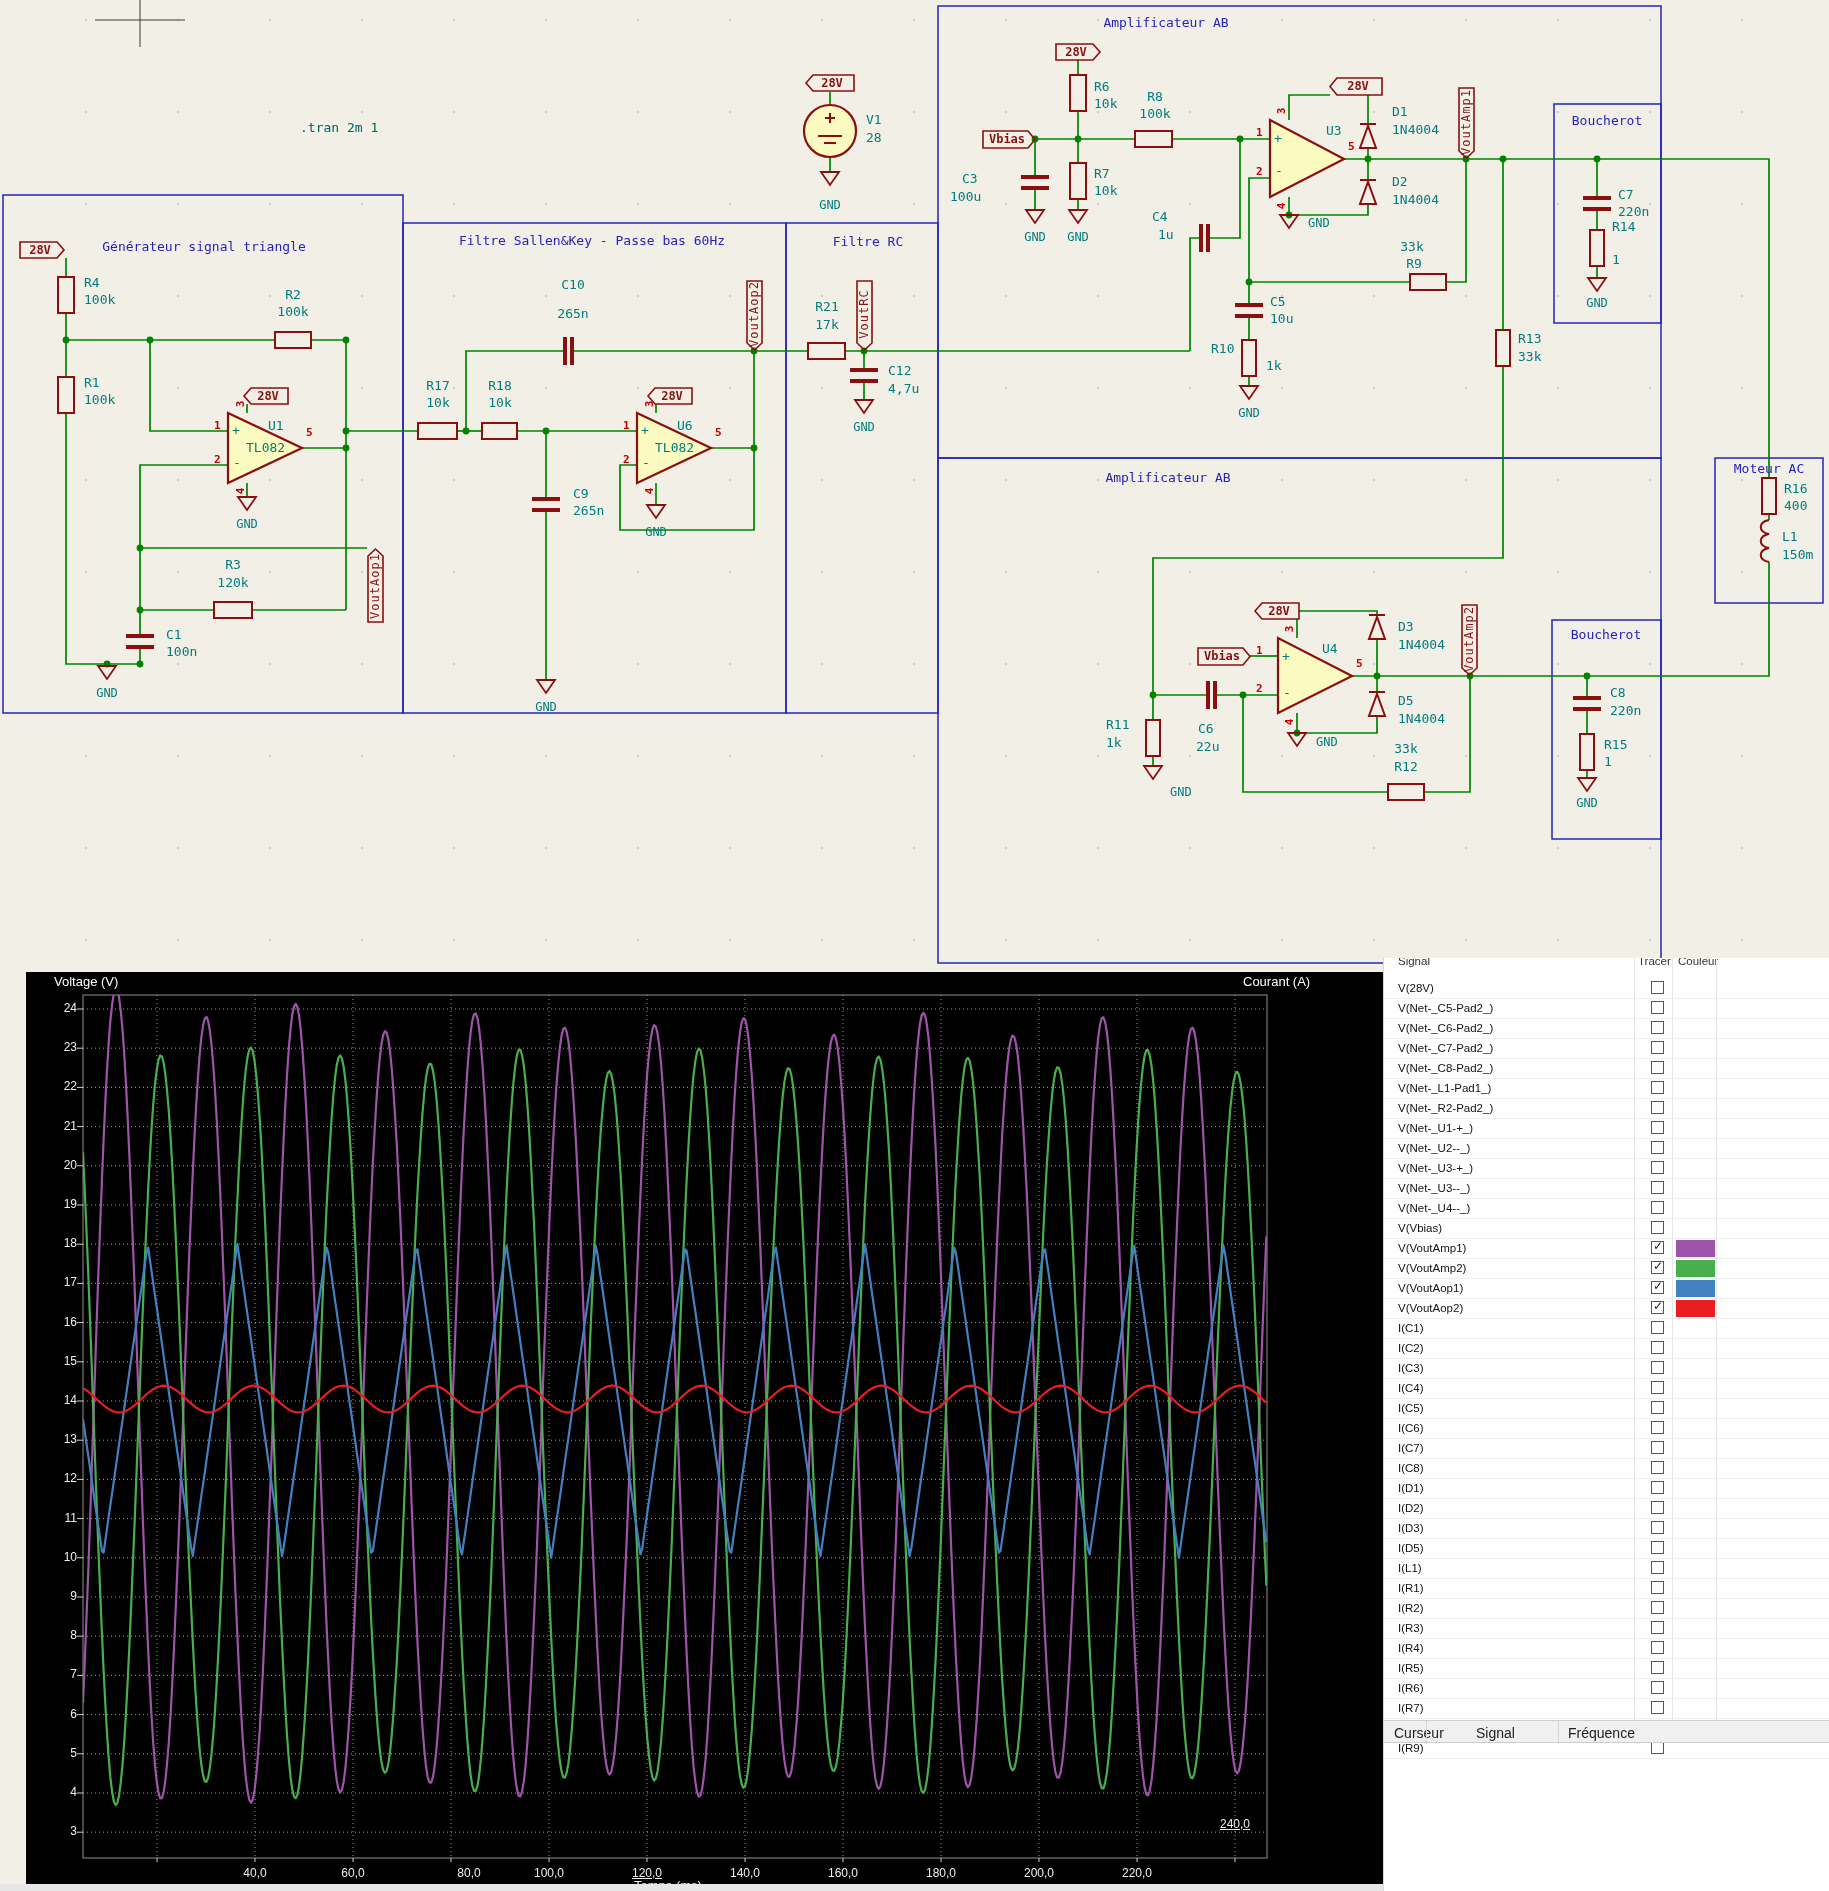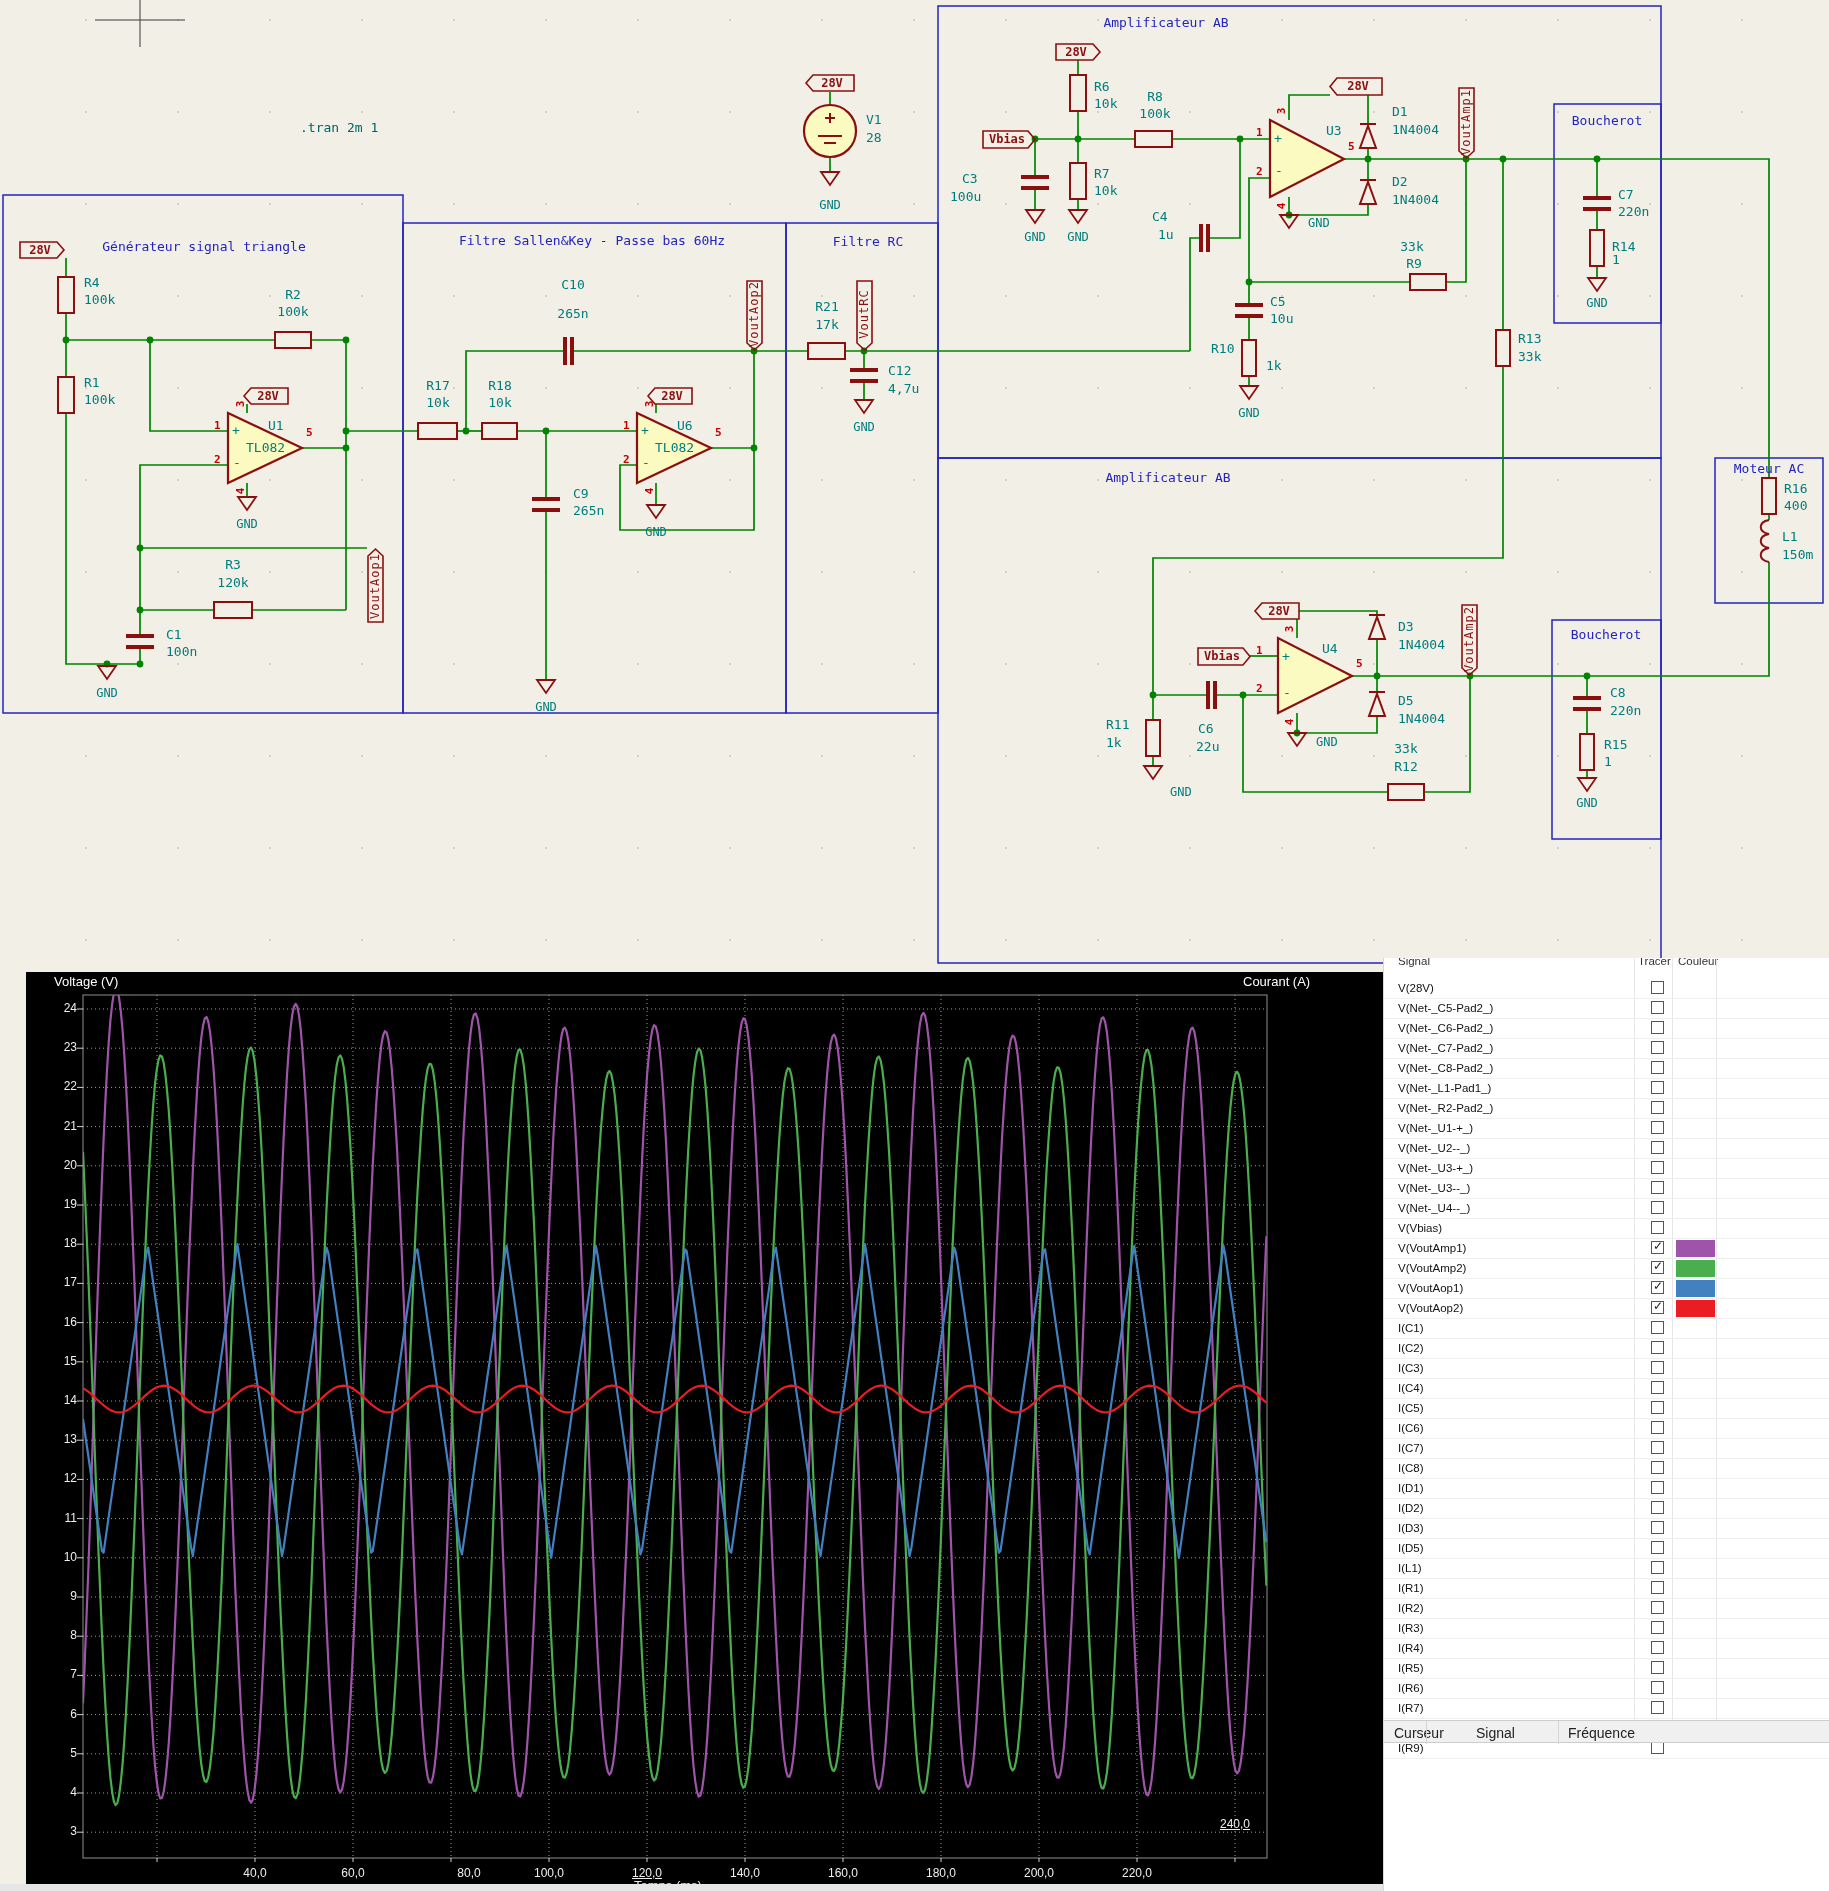--- a/index.html
+++ b/index.html
@@ -330,21 +330,21 @@
 <span class="t" style="left:1266px;top:359px">1k</span>
 <span class="t c" style="left:1412px;top:240px">33k</span>
 <span class="t c" style="left:1414px;top:257px">R9</span>
 <span class="t" style="left:1326px;top:124px">U3</span>
 <span class="t" style="left:1392px;top:105px">D1</span>
 <span class="t" style="left:1392px;top:123px">1N4004</span>
 <span class="t" style="left:1392px;top:175px">D2</span>
 <span class="t" style="left:1392px;top:193px">1N4004</span>
 <span class="t" style="left:1618px;top:188px">C7</span>
 <span class="t" style="left:1618px;top:205px">220n</span>
-<span class="t" style="left:1612px;top:240px">R14</span>
+<span class="t" style="left:1612px;top:220px">R14</span>
 <span class="t" style="left:1612px;top:253px">1</span>
 <span class="t" style="left:1518px;top:332px">R13</span>
 <span class="t" style="left:1518px;top:350px">33k</span>
 <span class="t" style="left:1106px;top:718px">R11</span>
 <span class="t" style="left:1106px;top:736px">1k</span>
 <span class="t" style="left:1198px;top:722px">C6</span>
 <span class="t" style="left:1196px;top:740px">22u</span>
 <span class="t" style="left:1322px;top:642px">U4</span>
 <span class="t" style="left:1398px;top:620px">D3</span>
 <span class="t" style="left:1398px;top:638px">1N4004</span>

